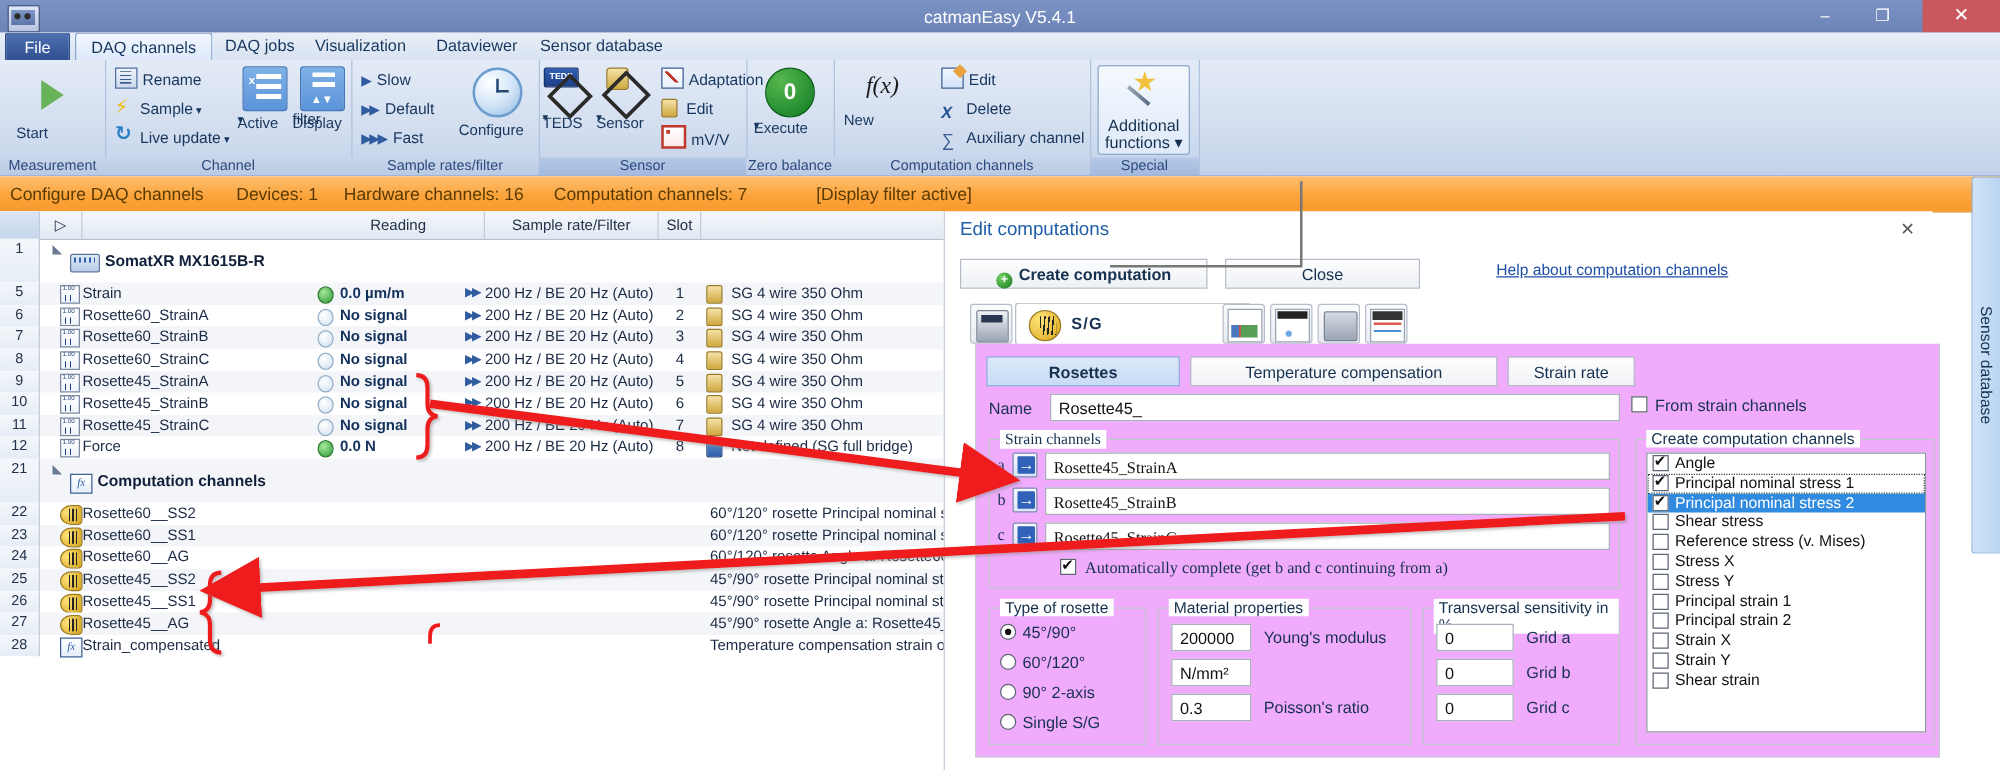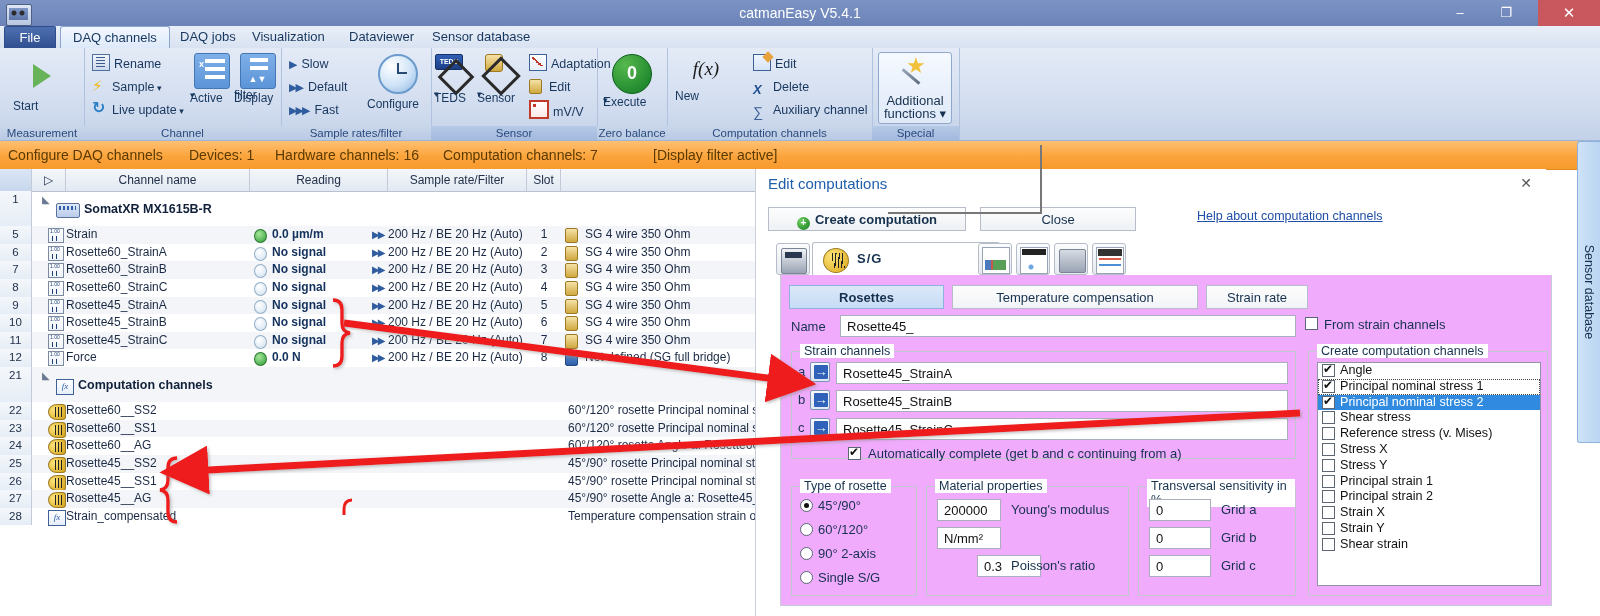--- a/index.html
+++ b/index.html
@@ -435,21 +435,20 @@
     <div class="st" style="left:275px;">Hardware channels: 16</div>
     <div class="st" style="left:443px;">Computation channels: 7</div>
     <div class="st" style="left:653px;">[Display filter active]</div>
     <div class="chev">▼</div>
   </div>
 
   <div class="grid">
     <div class="ghead">
       <div class="hc corner" style="left:0;width:32px;"></div>
       <div class="hc" style="left:32px;width:34px;">▷</div>
-      <div class="hc" style="left:66px;width:184px;">Channel name</div>
       <div class="hc" style="left:250px;width:138px;">Reading</div>
       <div class="hc" style="left:388px;width:139px;">Sample rate/Filter</div>
       <div class="hc" style="left:527px;width:34px;">Slot</div>
     </div>
     <div id="grid-rows">
         <div class="grow grouprow" style="top: 22px; height: 35.2px;">
           <div class="num">1</div>
           <span class="expander">◣</span>
           <span class="devic" style="top:12px"></span>
           <span class="gname" style="left:84px;top:10px;height:17.6px;">SomatXR MX1615B-R</span>
@@ -642,21 +641,21 @@
       <div class="stab" style="left:425px;width:102px;">Strain rate</div>
 
       <div class="lbl" style="left:10px;top:44px;">Name</div>
       <div class="fld" style="left:59px;top:40px;width:456px;">
         <span class="v">Rosette45_</span>
       </div>
 
       <span class="cbx" style="left:524px;top:42px;"></span>
       <div class="lbl" style="left:543px;top:42px;">From strain channels</div>
 
-      <div class="gbox" style="left:10px;top:76px;width:505px;height:108px;">
+      <div class="gbox" style="left:10px;top:76px;width:505px;height:120px;font-family:Liberation Serif, serif;">
         <span class="cap">Strain channels</span>
 
         <div class="lbl" style="left:6px;top:12px;">a</div>
         <div class="arrbtn" style="left:18px;top:10px;"></div>
         <div class="fld" style="left:44px;top:10px;width:452px;">
           <span class="v">Rosette45_StrainA</span>
         </div>
 
         <div class="lbl" style="left:6px;top:40px;">b</div>
         <div class="arrbtn" style="left:18px;top:38px;"></div>
@@ -688,21 +687,21 @@
 
       <div class="gbox" style="left:145px;top:211px;width:203px;height:110px;">
         <span class="cap">Material properties</span>
         <div class="fld" style="left:10px;top:12px;width:64px;">
           <span class="v">200000</span>
         </div>
         <div class="lbl" style="left:84px;top:15px;">Young's modulus</div>
         <div class="fld" style="left:10px;top:40px;width:64px;">
           <span class="v">N/mm²</span>
         </div>
-        <div class="fld" style="left:10px;top:68px;width:64px;margin-left:40px;">
+        <div class="fld" style="left:10px;top:68px;width:64px;">
           <span class="v">0.3</span>
         </div>
         <div class="lbl" style="left:84px;top:71px;">Poisson's ratio</div>
       </div>
 
       <div class="gbox" style="left:357px;top:211px;width:158px;height:110px;">
         <span class="cap">Transversal sensitivity in %</span>
         <div class="fld" style="left:10px;top:12px;width:62px;">
           <span class="v">0</span>
         </div>

